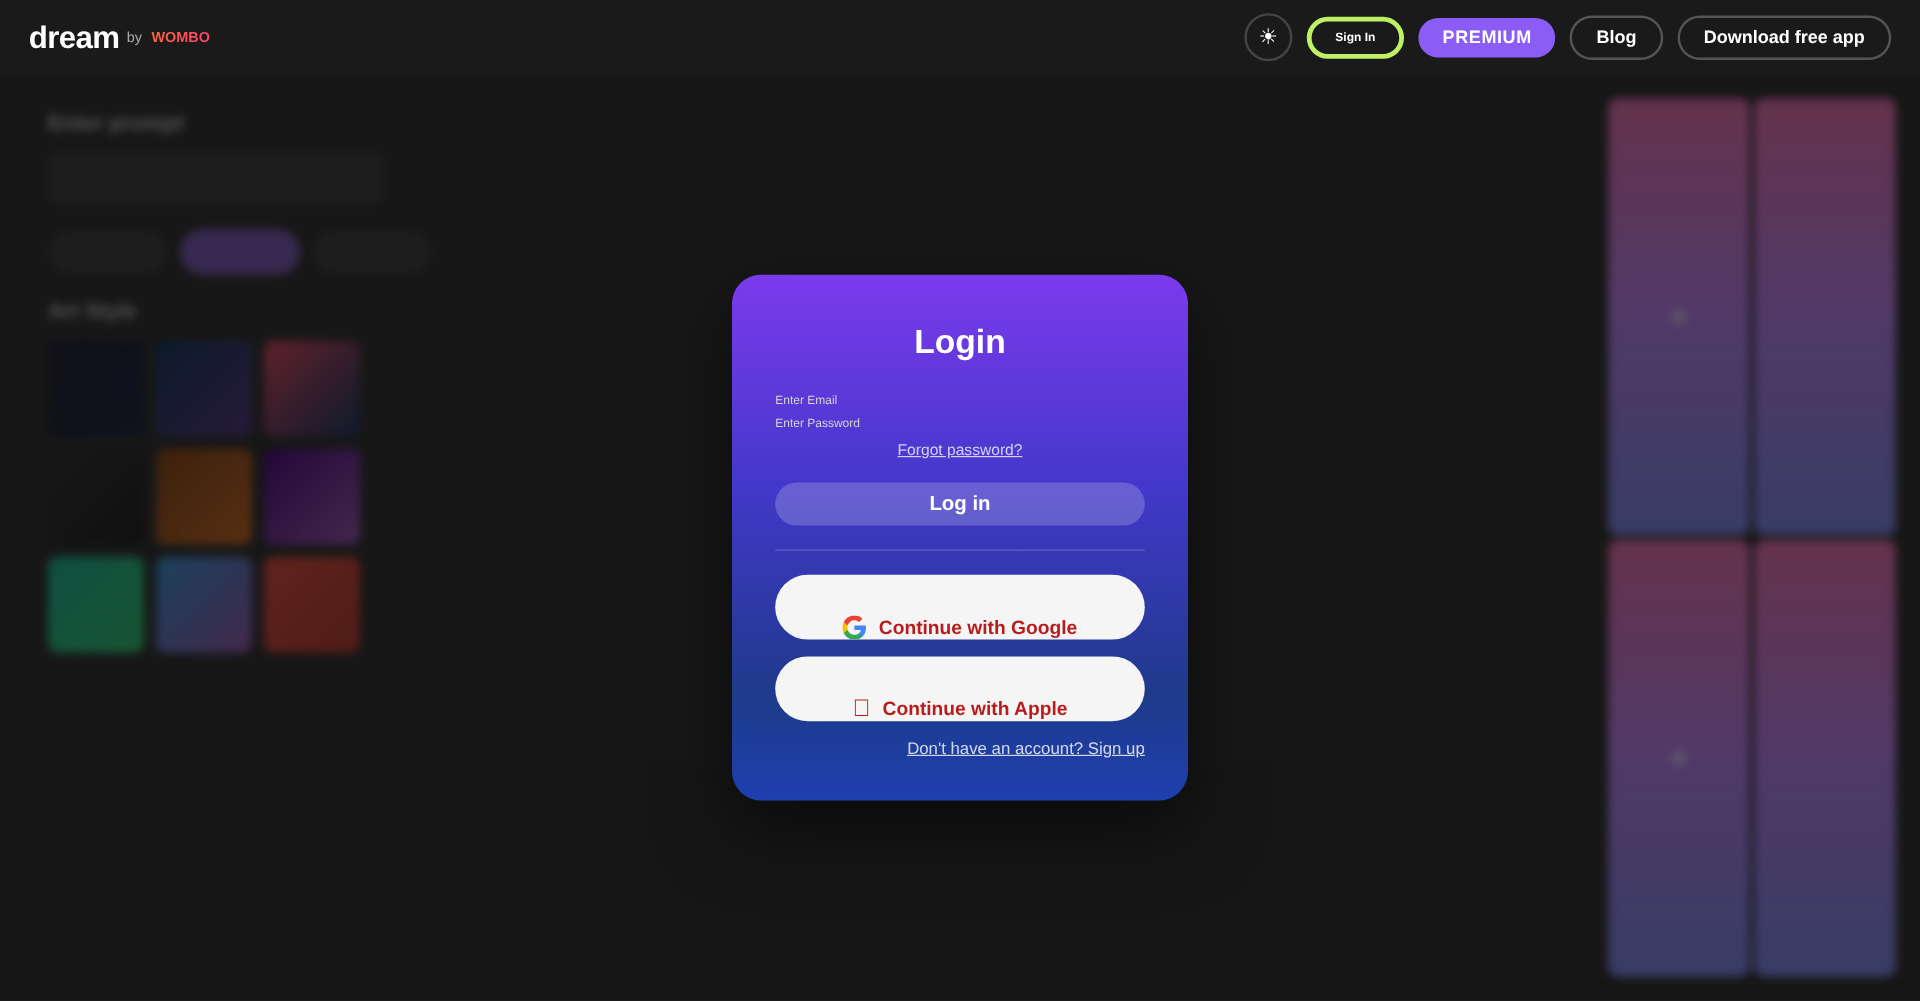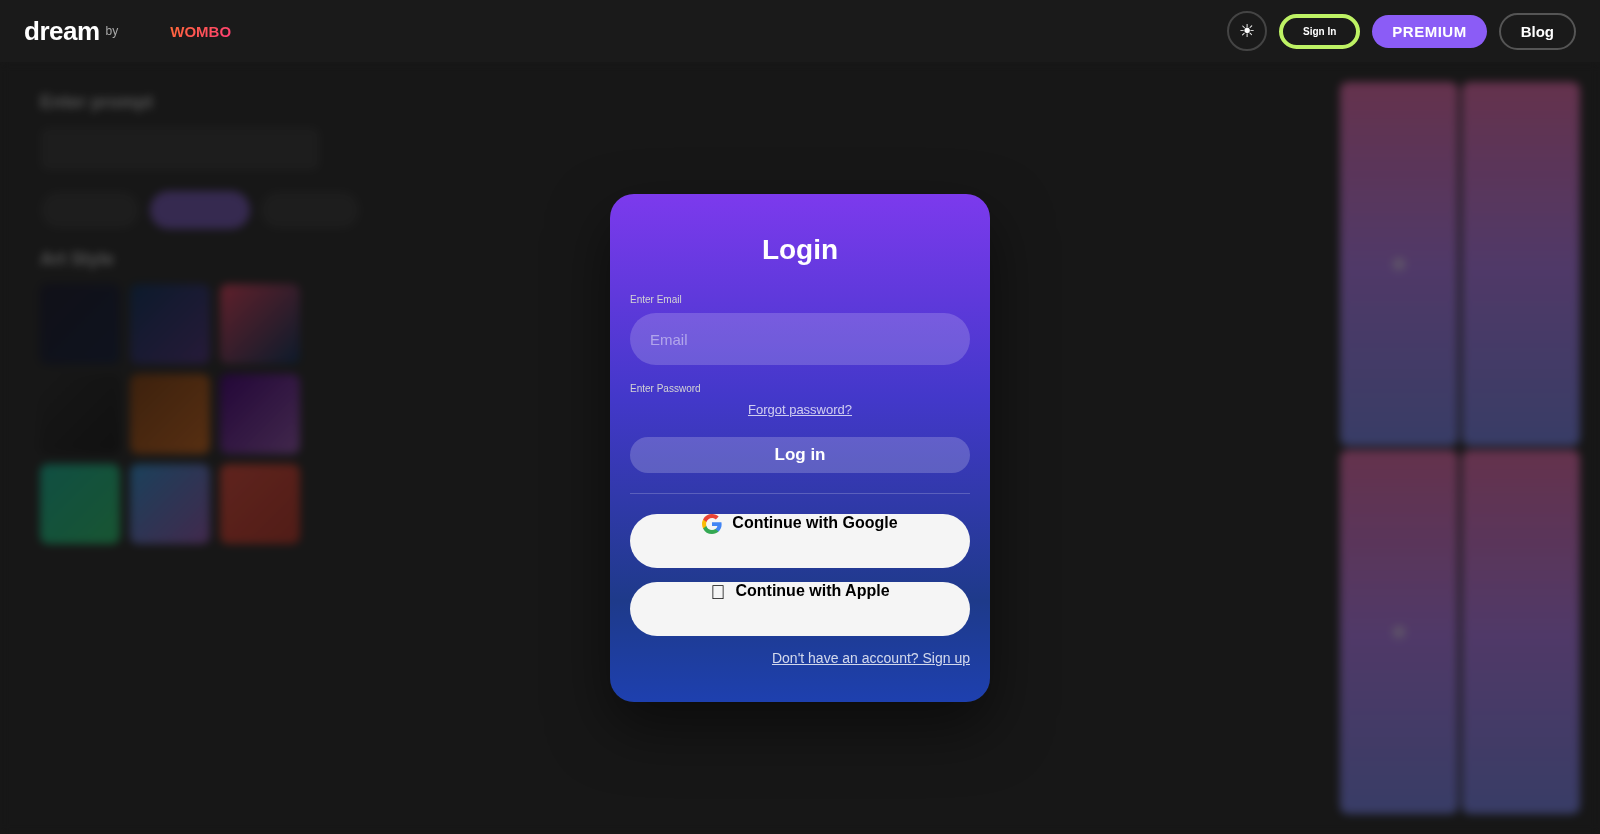--- a/index.html
+++ b/index.html
@@ -34,27 +34,26 @@
       font-weight: 700;
       color: #fff;
       letter-spacing: -0.5px;
     }
     .logo-by {
       font-size: 12px;
       color: #aaa;
       margin-right: 2px;
     }
     .logo-wombo {
-      font-size: 15px;
+      font-size: 12px;
       font-weight: 800;
       background: linear-gradient(135deg, #ff6b35, #ff3d77);
       -webkit-background-clip: text;
       -webkit-text-fill-color: transparent;
       background-clip: text;
-      margin-left: 44px;
     }
     .navbar-actions {
       display: flex;
       align-items: center;
       gap: 12px;
     }
     .theme-btn {
       width: 40px;
       height: 40px;
       border-radius: 50%;
@@ -215,21 +214,21 @@
       top: 62px; left: 0; right: 0; bottom: 0;
       display: flex;
       align-items: center;
       justify-content: center;
       z-index: 50;
     }
     .modal {
       width: 380px;
       background: linear-gradient(180deg, #7c3aed 0%, #4338ca 40%, #1e3a8a 80%, #1e40af 100%);
       border-radius: 24px;
-      padding: 40px 20px 36px;
+      padding: 40px 36px 36px;
       box-shadow: 0 25px 60px rgba(0,0,0,0.5);
     }
     .modal-title {
       text-align: center;
       color: #fff;
       font-size: 28px;
       font-weight: 700;
       margin-bottom: 28px;
     }
     .form-label {
@@ -278,26 +277,26 @@
       border: none;
       border-top: 1px solid rgba(255,255,255,0.2);
       margin-bottom: 20px;
     }
     .social-btn {
       width: 100%;
       height: 54px;
       border-radius: 28px;
       border: none;
       background: #f5f5f5;
-      color: #000000;
+      color: #b91c1c;
       font-size: 16px;
       font-weight: 600;
       cursor: pointer;
       display: flex;
-      align-items: flex-start;
+      align-items: flex-end;
       justify-content: center;
       gap: 10px;
       margin-bottom: 14px;
     }
     .google-icon {
       width: 20px;
       height: 20px;
       display: inline-flex;
       align-items: center;
       justify-content: center;
@@ -325,20 +324,21 @@
     <span class="logo-by">by</span>
     <span class="logo-wombo">WOMBO</span>
   </div>
   <div class="navbar-actions">
     <button class="theme-btn">
       <span>☀</span>
     </button>
     <button class="signin-btn">Sign In</button>
     <button class="premium-btn">PREMIUM</button>
     <button class="blog-btn">Blog</button>
+    <button class="download-btn">Download free app</button>
   </div>
 </nav>
 
 <div class="bg-content">
   <div class="bg-left">
     <div class="bg-label">Enter prompt</div>
     <div class="bg-input"></div>
     <div class="bg-row">
       <div class="bg-pill"></div>
       <div class="bg-pill active"></div>
@@ -369,21 +369,20 @@
   </div>
 </div>
 
 <div class="overlay"></div>
 
 <div class="modal-backdrop">
   <div class="modal">
     <h2 class="modal-title">Login</h2>
 
     <label class="form-label">Enter Email</label>
-    <input class="form-input" type="email" placeholder="Email" style="">
 
     <label class="form-label">Enter Password</label>
 
     <a class="forgot-link">Forgot password?</a>
 
     <button class="login-btn">Log in</button>
 
     <hr class="divider">
 
     <button class="social-btn">

